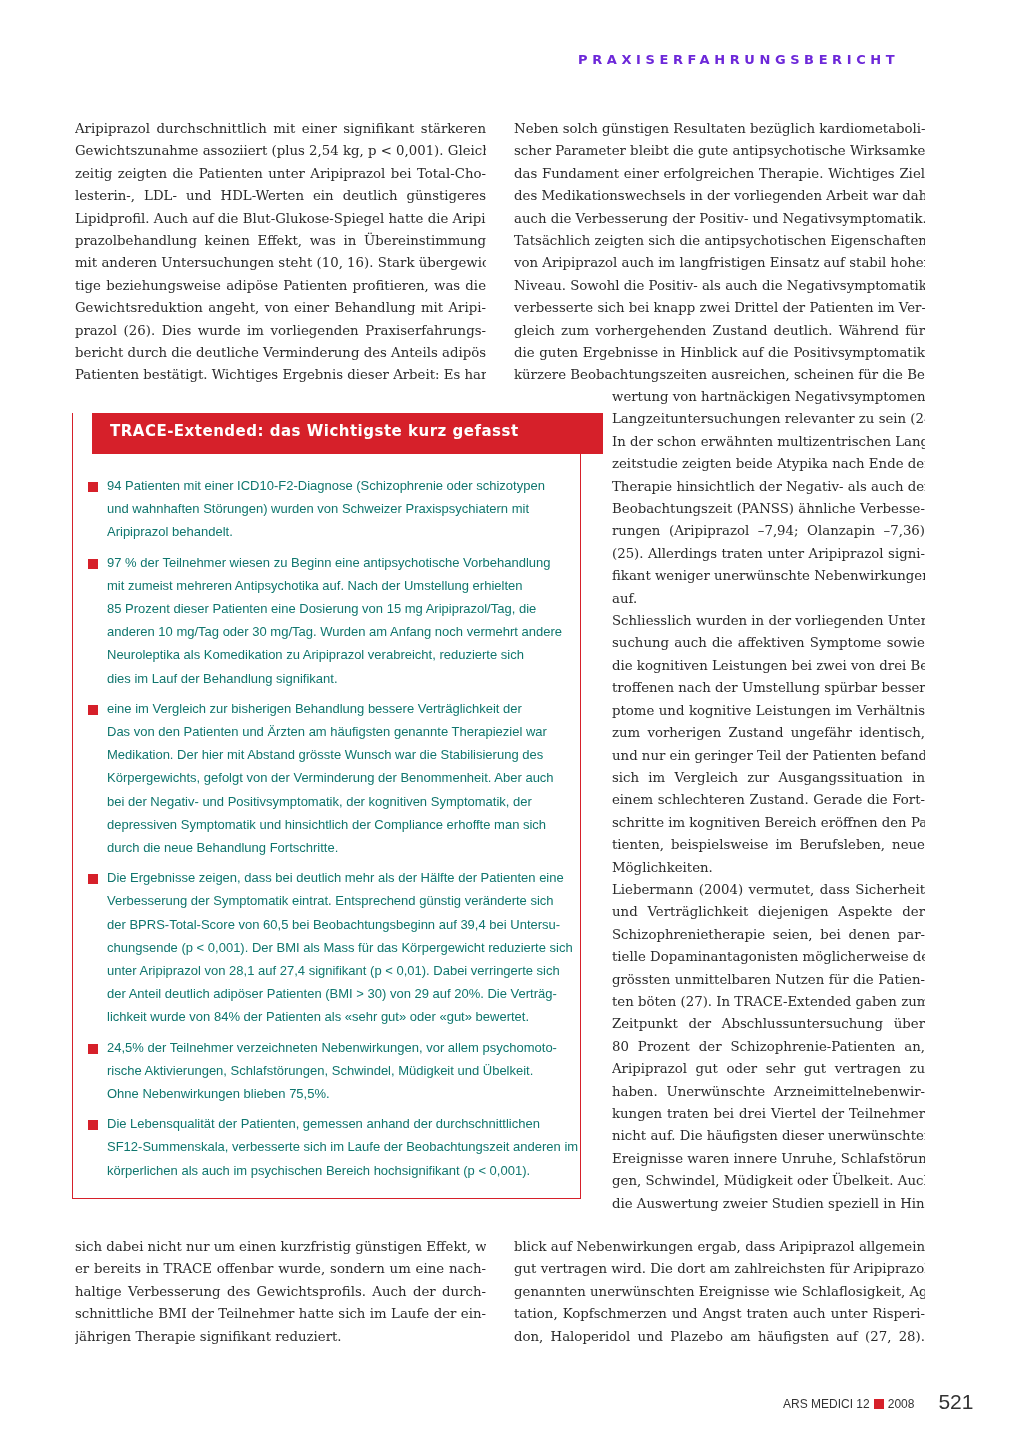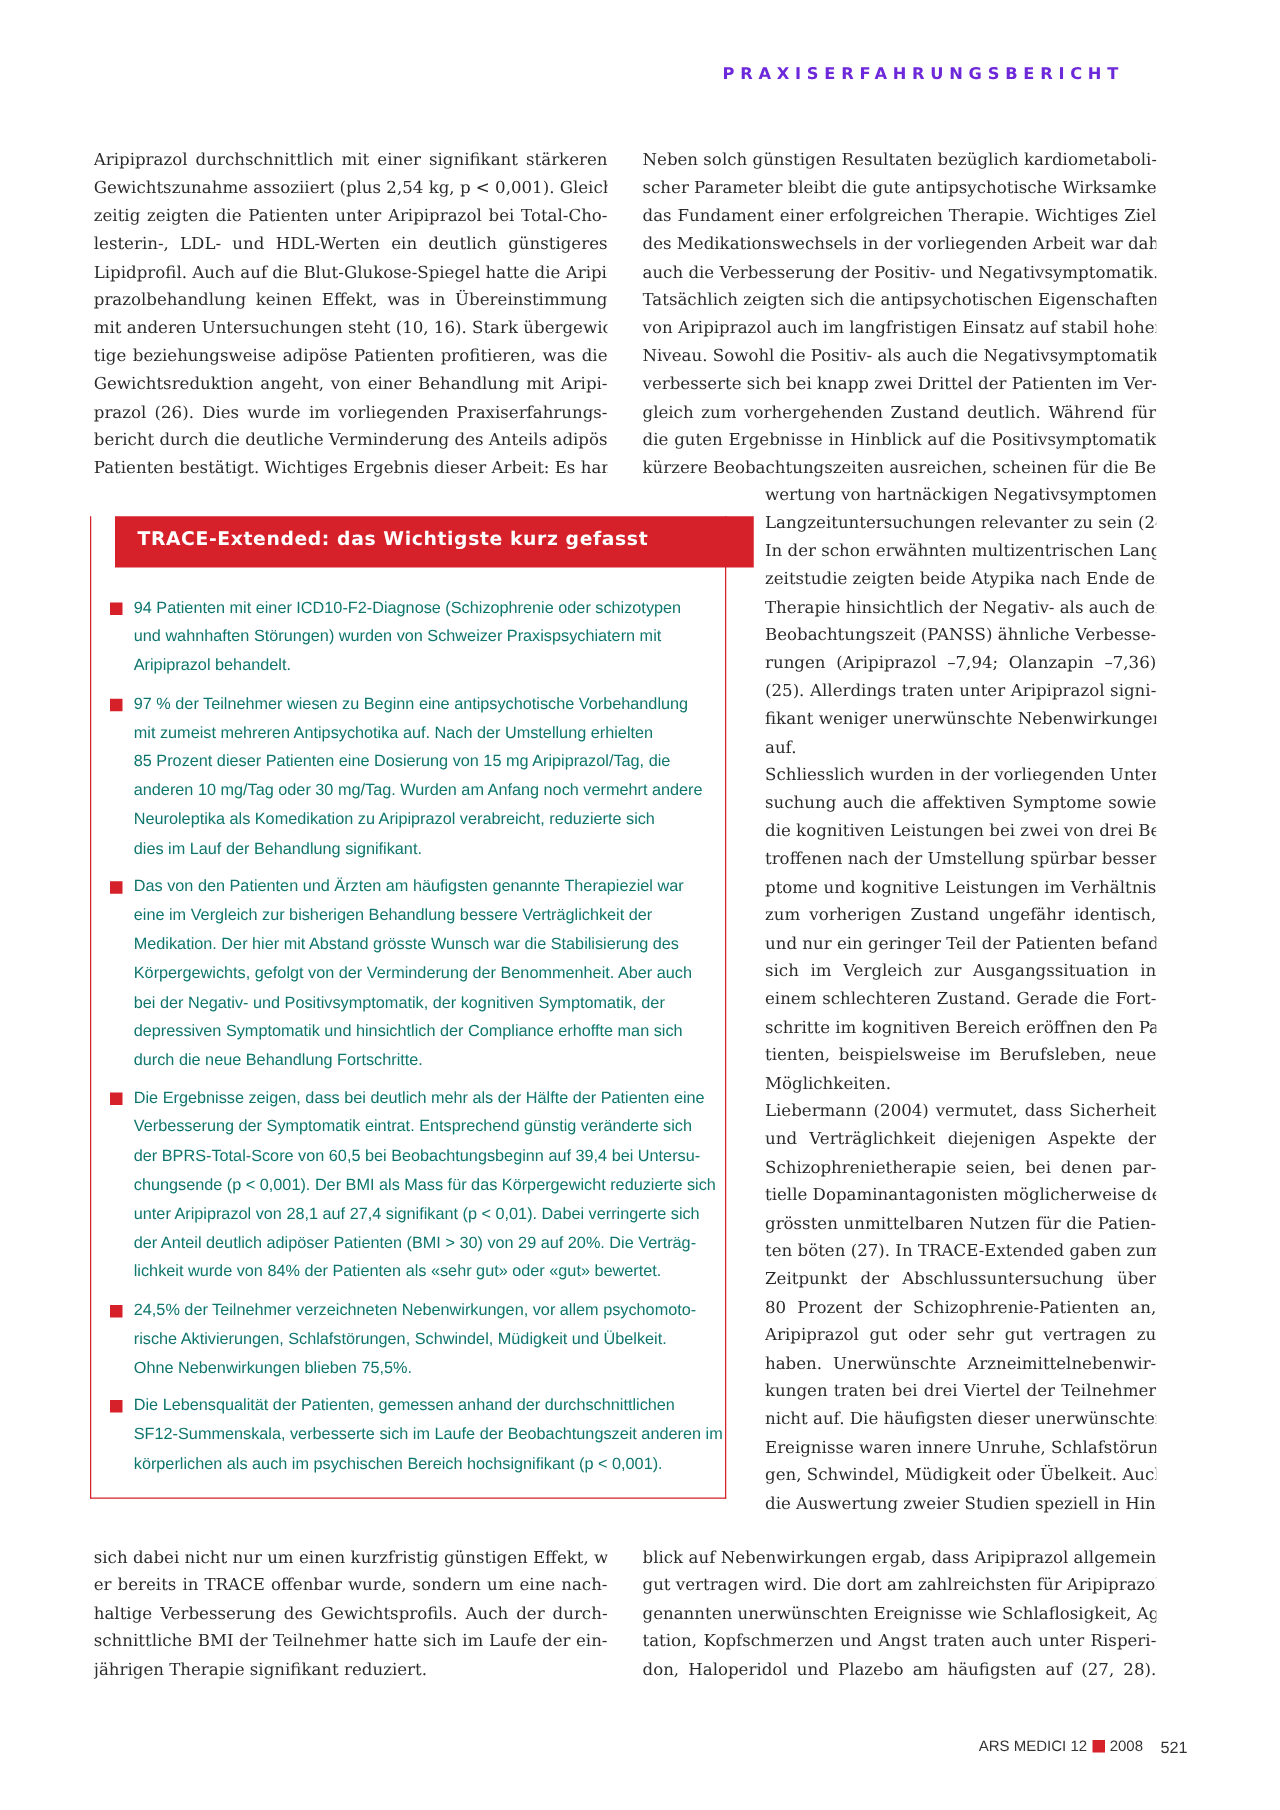--- a/index.html
+++ b/index.html
@@ -42,21 +42,21 @@
   .box-list li { position: relative; padding-left: 19px; margin-bottom: 7px; }
   .box-list li .bl { display: block; white-space: nowrap; }
   .bullet {
     position: absolute; left: 0; top: 8px; width: 10px; height: 10px; background: #d6202a;
   }
   .footer {
     position: absolute; top: 1390px; left: 783px; white-space: nowrap;
     font-family: "Liberation Sans", sans-serif; font-size: 12px; color: #333;
   }
   .footer .sq { display: inline-block; width: 10px; height: 10px; background: #d6202a; margin: 0 4px; vertical-align: -1px; }
-  .footer .pg { font-size: 13px; margin-left: 14px; vertical-align: -1px; }
+  .footer .pg { font-size: 21px; margin-left: 24px; vertical-align: -1px; }
 </style>
 </head>
 <body>
 
 <div class="header-kicker">PRAXISERFAHRUNGSBERICHT</div>
 
 <div class="col col-left-top">
     <span class="line">Aripiprazol durchschnittlich mit einer signifikant stärkeren</span>
     <span class="line">Gewichtszunahme assoziiert (plus 2,54 kg, p &lt; 0,001). Gleich-</span>
     <span class="line">zeitig zeigten die Patienten unter Aripiprazol bei Total-Cho-</span>
@@ -84,22 +84,22 @@
       <span class="bullet"></span>
       <span class="bl">97 % der Teilnehmer wiesen zu Beginn eine antipsychotische Vorbehandlung</span>
       <span class="bl">mit zumeist mehreren Antipsychotika auf. Nach der Umstellung erhielten</span>
       <span class="bl">85 Prozent dieser Patienten eine Dosierung von 15 mg Aripiprazol/Tag, die</span>
       <span class="bl">anderen 10 mg/Tag oder 30 mg/Tag. Wurden am Anfang noch vermehrt andere</span>
       <span class="bl">Neuroleptika als Komedikation zu Aripiprazol verabreicht, reduzierte sich</span>
       <span class="bl">dies im Lauf der Behandlung signifikant.</span>
     </li>
     <li>
       <span class="bullet"></span>
+      <span class="bl">eine im Vergleich zur bisherigen Behandlung bessere Verträglichkeit der</span>
       <span class="bl">Das von den Patienten und Ärzten am häufigsten genannte Therapieziel war</span>
-      <span class="bl">eine im Vergleich zur bisherigen Behandlung bessere Verträglichkeit der</span>
       <span class="bl">Medikation. Der hier mit Abstand grösste Wunsch war die Stabilisierung des</span>
       <span class="bl">Körpergewichts, gefolgt von der Verminderung der Benommenheit. Aber auch</span>
       <span class="bl">bei der Negativ- und Positivsymptomatik, der kognitiven Symptomatik, der</span>
       <span class="bl">depressiven Symptomatik und hinsichtlich der Compliance erhoffte man sich</span>
       <span class="bl">durch die neue Behandlung Fortschritte.</span>
     </li>
     <li>
       <span class="bullet"></span>
       <span class="bl">Die Ergebnisse zeigen, dass bei deutlich mehr als der Hälfte der Patienten eine</span>
       <span class="bl">Verbesserung der Symptomatik eintrat. Entsprechend günstig veränderte sich</span>

